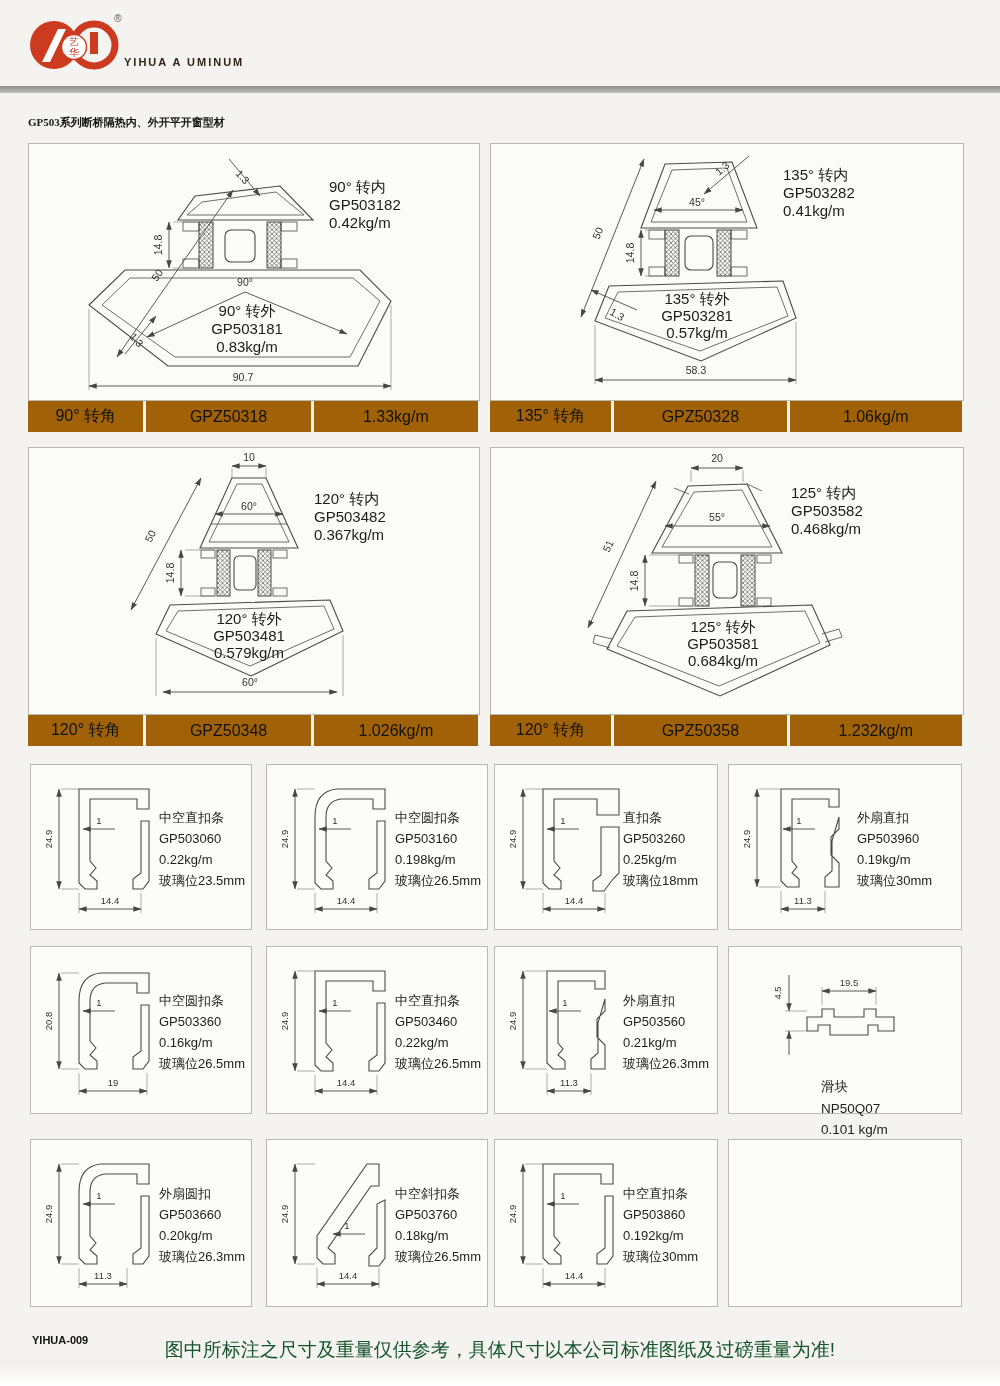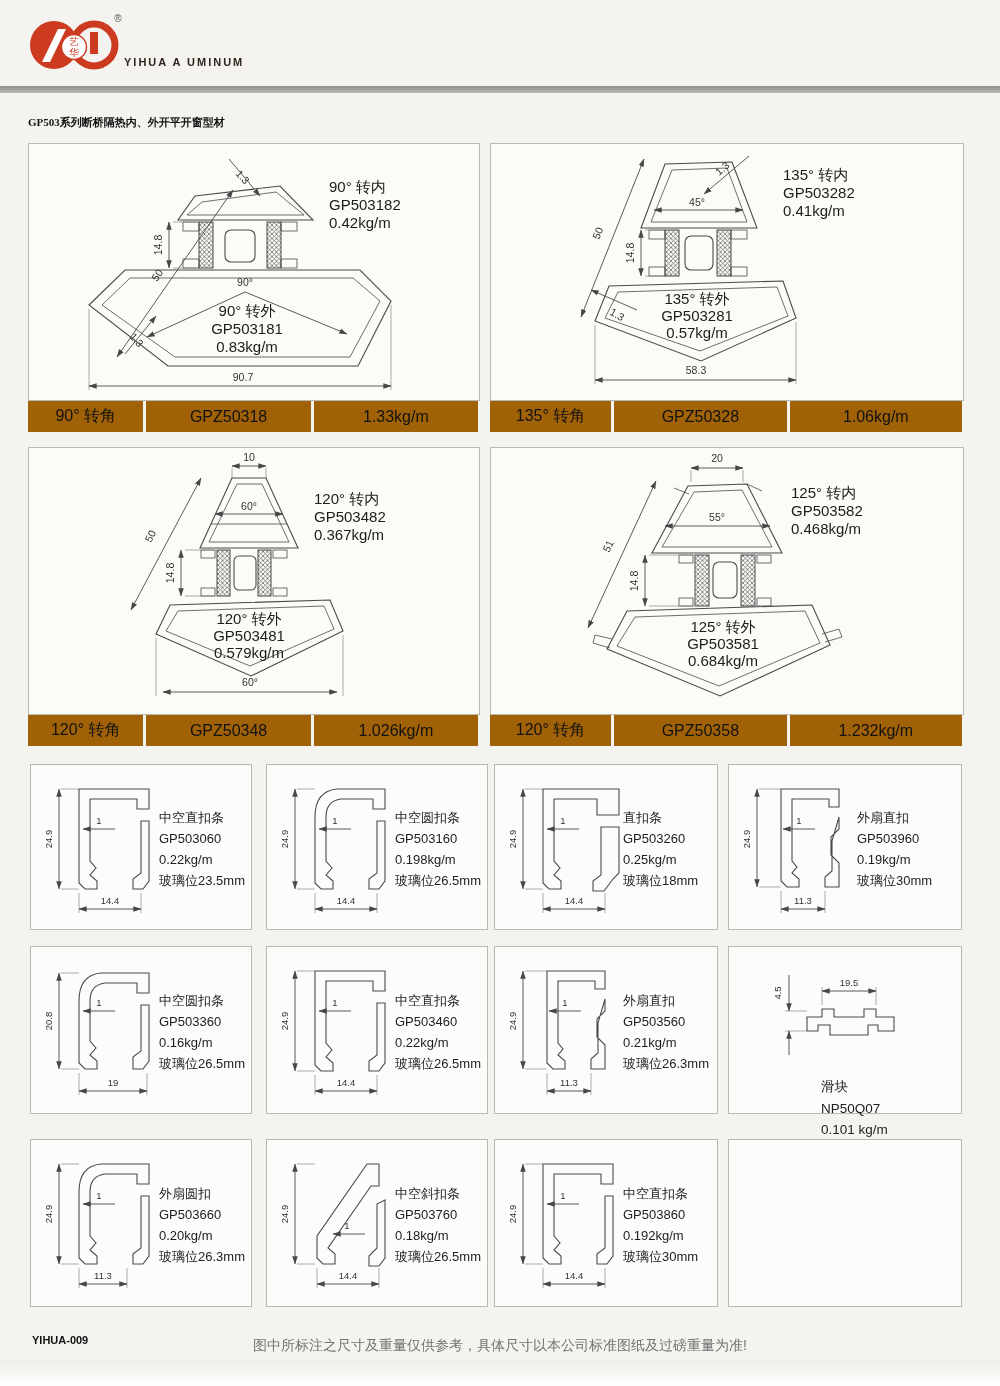--- a/index.html
+++ b/index.html
@@ -29,21 +29,21 @@
   .dt{font-size:10.5px;fill:#333;}
   .lb{font-size:15px;fill:#1c1c1c;}
   
   .cell{position:absolute;background:#fcfcfa;border:1px solid #b9b9b3;}
   .cprof{position:absolute;left:6px;top:4px;}
   .ctext{position:absolute;left:128px;top:50%;transform:translateY(-47%);font-size:13px;line-height:1.62;color:#1d1d1d;white-space:nowrap;}
   .ctext-slider{position:absolute;left:92px;top:112px;font-size:13.5px;line-height:1.6;color:#1d1d1d;white-space:nowrap;margin-top:17px;}
   .cdt{font-size:9.5px;fill:#333;}
   
   .page-code{position:absolute;left:32px;top:1334px;font-size:11px;font-weight:bold;color:#111;}
-  .note{position:absolute;left:0;top:1337px;width:1000px;text-align:center;font-size:14px;color:#737373;}
+  .note{position:absolute;left:0;top:1337px;width:1000px;text-align:center;font-size:19px;color:#14532d;}
   .bottom-band{position:absolute;left:0;top:1360px;width:1000px;height:26px;background:linear-gradient(#efeeea,#ffffff);}
 </style>
 </head>
 <body>
 
 <div class="page">
 
   <svg width="0" height="0" style="position:absolute">
     <defs>
       <pattern id="hatch" width="4.5" height="4.5" patternUnits="userSpaceOnUse">

